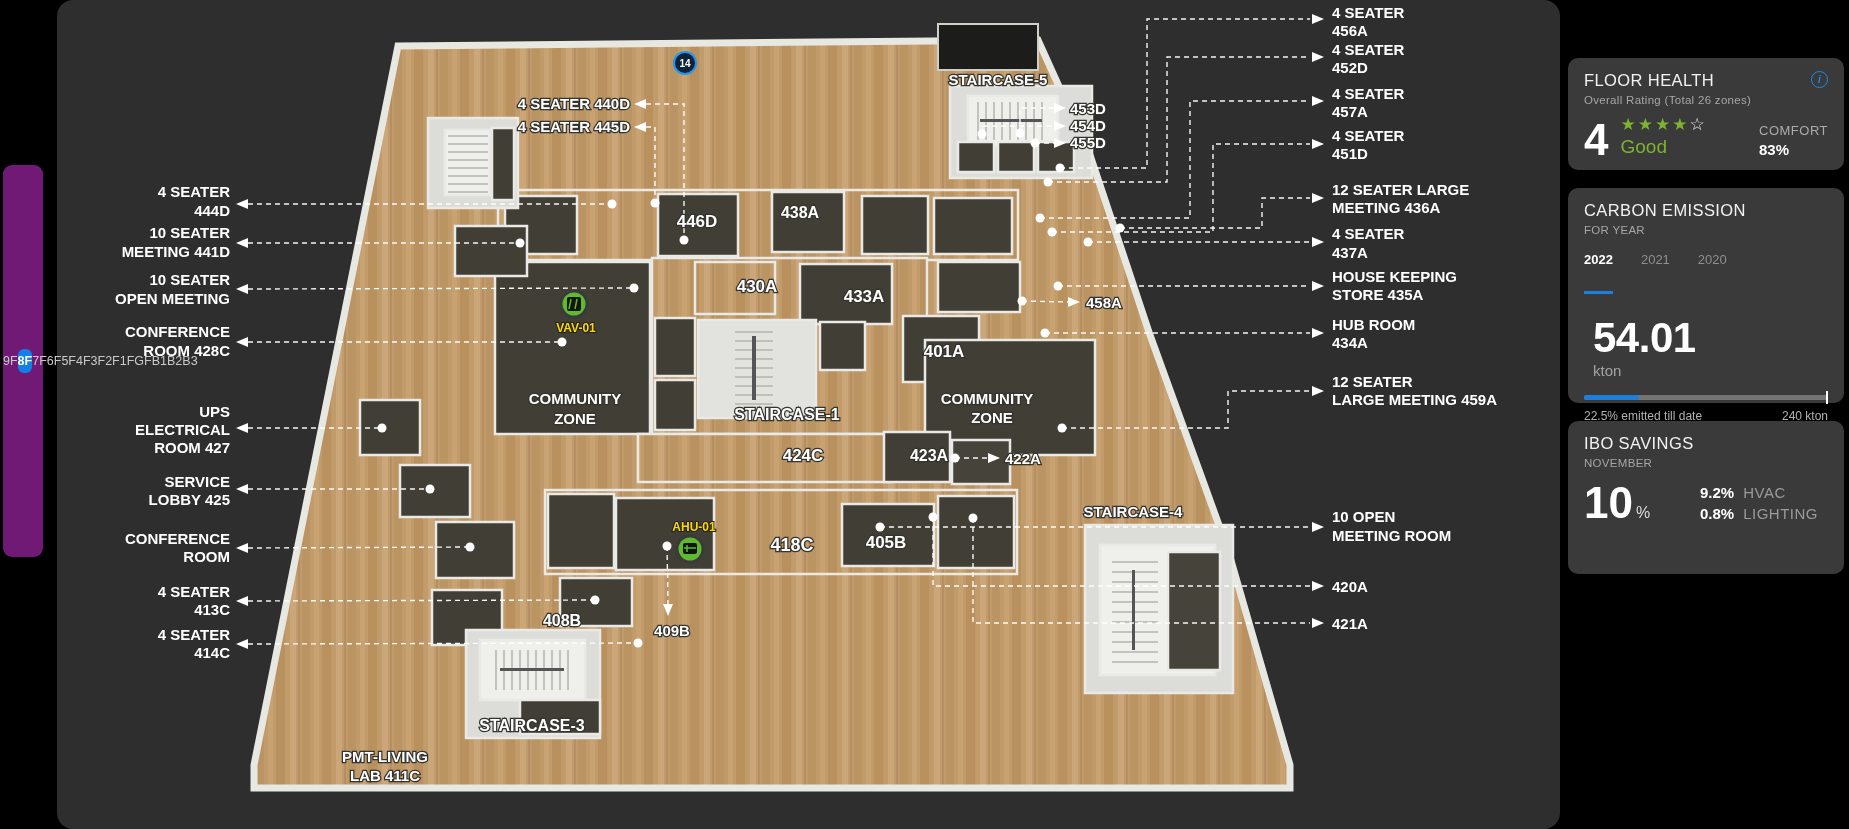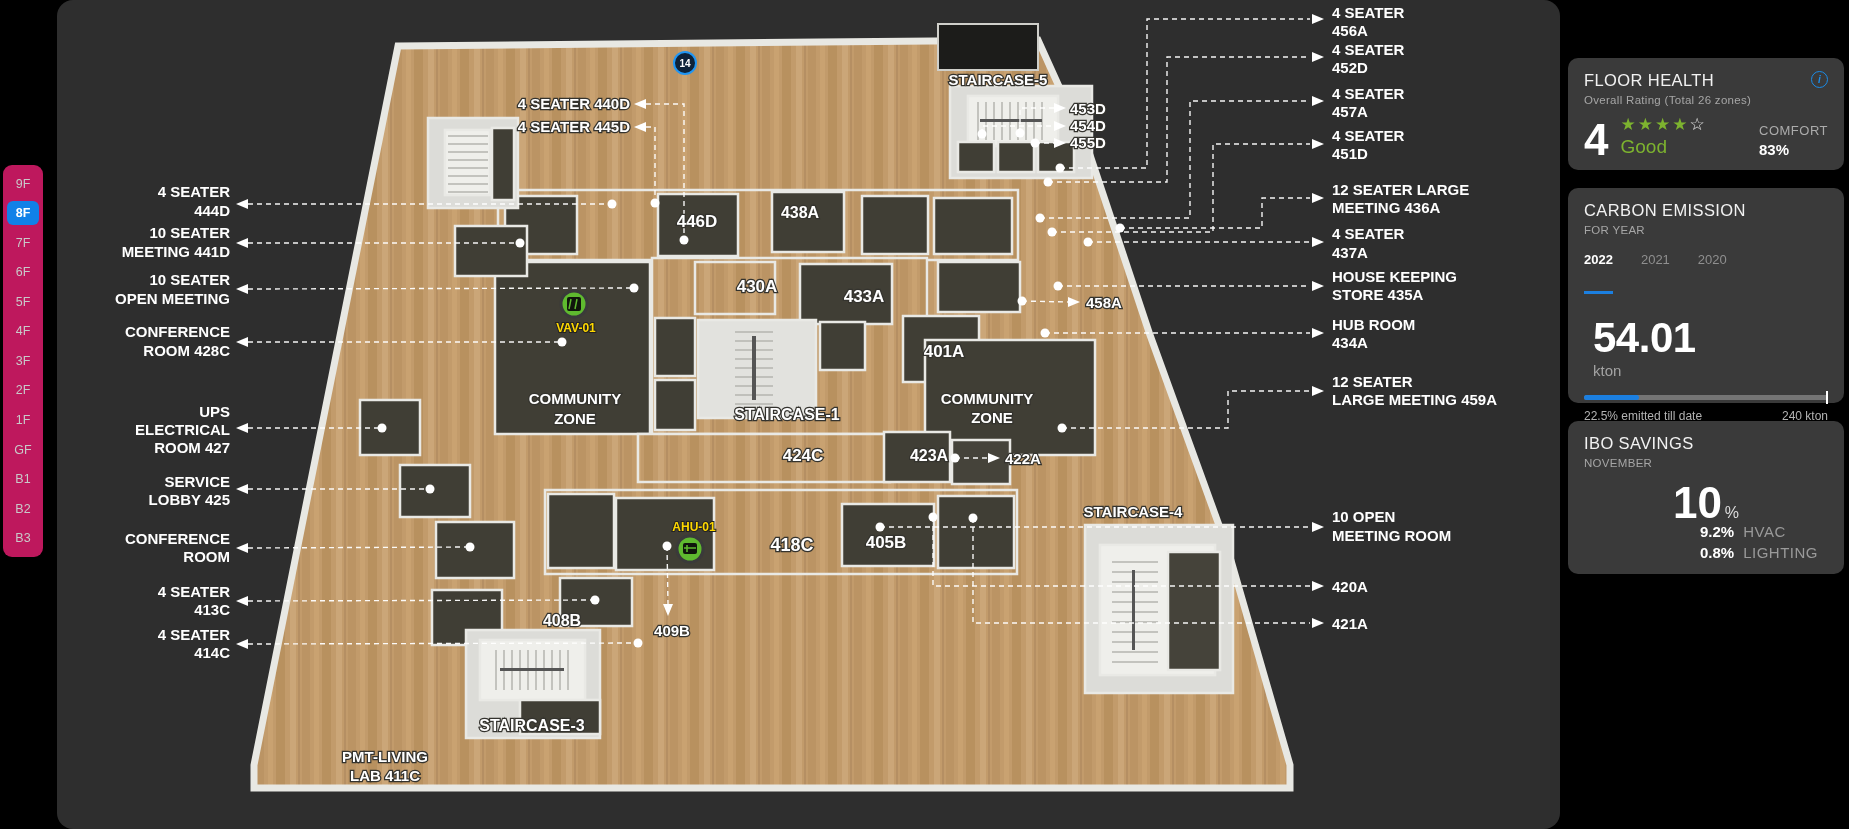--- a/index.html
+++ b/index.html
@@ -2,22 +2,22 @@
 <html><head>
 <meta charset="utf-8">
 <style>
   html,body{margin:0;padding:0;background:#000;width:1849px;height:829px;overflow:hidden;
     font-family:"Liberation Sans",sans-serif;-webkit-font-smoothing:antialiased;}
   #stage{position:relative;width:1849px;height:829px;}
   #map-panel{position:absolute;left:57px;top:0;width:1503px;height:829px;background:#2e2e2e;border-radius:16px;}
   #plan-svg{position:absolute;left:0;top:0;}
 
   
-  #floor-rail{position:absolute;left:3px;top:165px;width:40px;height:392px;background:#be185d;
-    border-radius:9px;display:flex;flex-direction:column;justify-content:space-around;align-items:center;
+  #floor-rail{position:absolute;left:3px;top:165px;width:40px;height:392px;background:#701a75;
+    border-radius:9px;display:flex;justify-content:space-around;align-items:center;
     padding:4px 0;box-sizing:border-box;z-index:5;}
   .floor-item{width:32px;height:24px;line-height:24px;text-align:center;font-size:12.5px;color:#c9c9c9;
     border-radius:6px;cursor:pointer;}
   .floor-item.selected{background:#1181e8;color:#fff;font-weight:bold;}
 
   
   .card{position:absolute;left:1568px;width:276px;background:#3a3a3a;border-radius:10px;
     box-sizing:border-box;padding:13px 16px;z-index:5;color:#fff;}
   .card-title{font-size:16.5px;color:#f2f2f2;letter-spacing:.4px;}
   .card-sub{font-size:11.5px;color:#a6a6a6;margin-top:4px;letter-spacing:.3px;}
@@ -41,21 +41,21 @@
   .ce-tab.selected{color:#fff;font-weight:bold;border-bottom:3px solid #1b7fe0;}
   .ce-value-row{display:flex;align-items:baseline;margin-top:20px;flex-direction:column;}
   .ce-value{font-size:42px;font-weight:bold;letter-spacing:-.5px;}
   .ce-unit{font-size:15px;color:#a3a3a3;margin-left:9px;}
   .ce-bar{position:relative;margin-top:16px;height:5px;background:#747474;border-radius:3px;}
   .ce-bar-fill{position:absolute;left:0;top:0;height:5px;background:#1b7fe0;border-radius:3px;}
   .ce-bar-tick{position:absolute;right:0;top:-4px;width:2px;height:13px;background:#fff;}
   .ce-bar-labels{display:flex;justify-content:space-between;margin-top:9px;font-size:12px;color:#b3b3b3;}
 
   #card-ibo{top:421px;height:153px;}
-  .ibo-row{display:flex;align-items:center;margin-top:14px;flex-direction:column;}
+  .ibo-row{display:flex;align-items:center;margin-top:14px;}
   .ibo-value-wrap{display:flex;align-items:baseline;}
   .ibo-value{font-size:44px;font-weight:bold;line-height:.9;}
   .ibo-unit{font-size:16px;color:#dcdcdc;margin-left:3px;}
   .ibo-breakdown{margin-left:auto;margin-right:10px;display:flex;flex-direction:column;gap:4px;}
   .ibo-line{display:flex;align-items:baseline;gap:9px;}
   .ibo-line-value{font-size:15px;font-weight:bold;color:#fff;}
   .ibo-line-label{font-size:15px;color:#9a9a9a;letter-spacing:.5px;}
 
   
   text{font-family:"Liberation Sans",sans-serif;}

